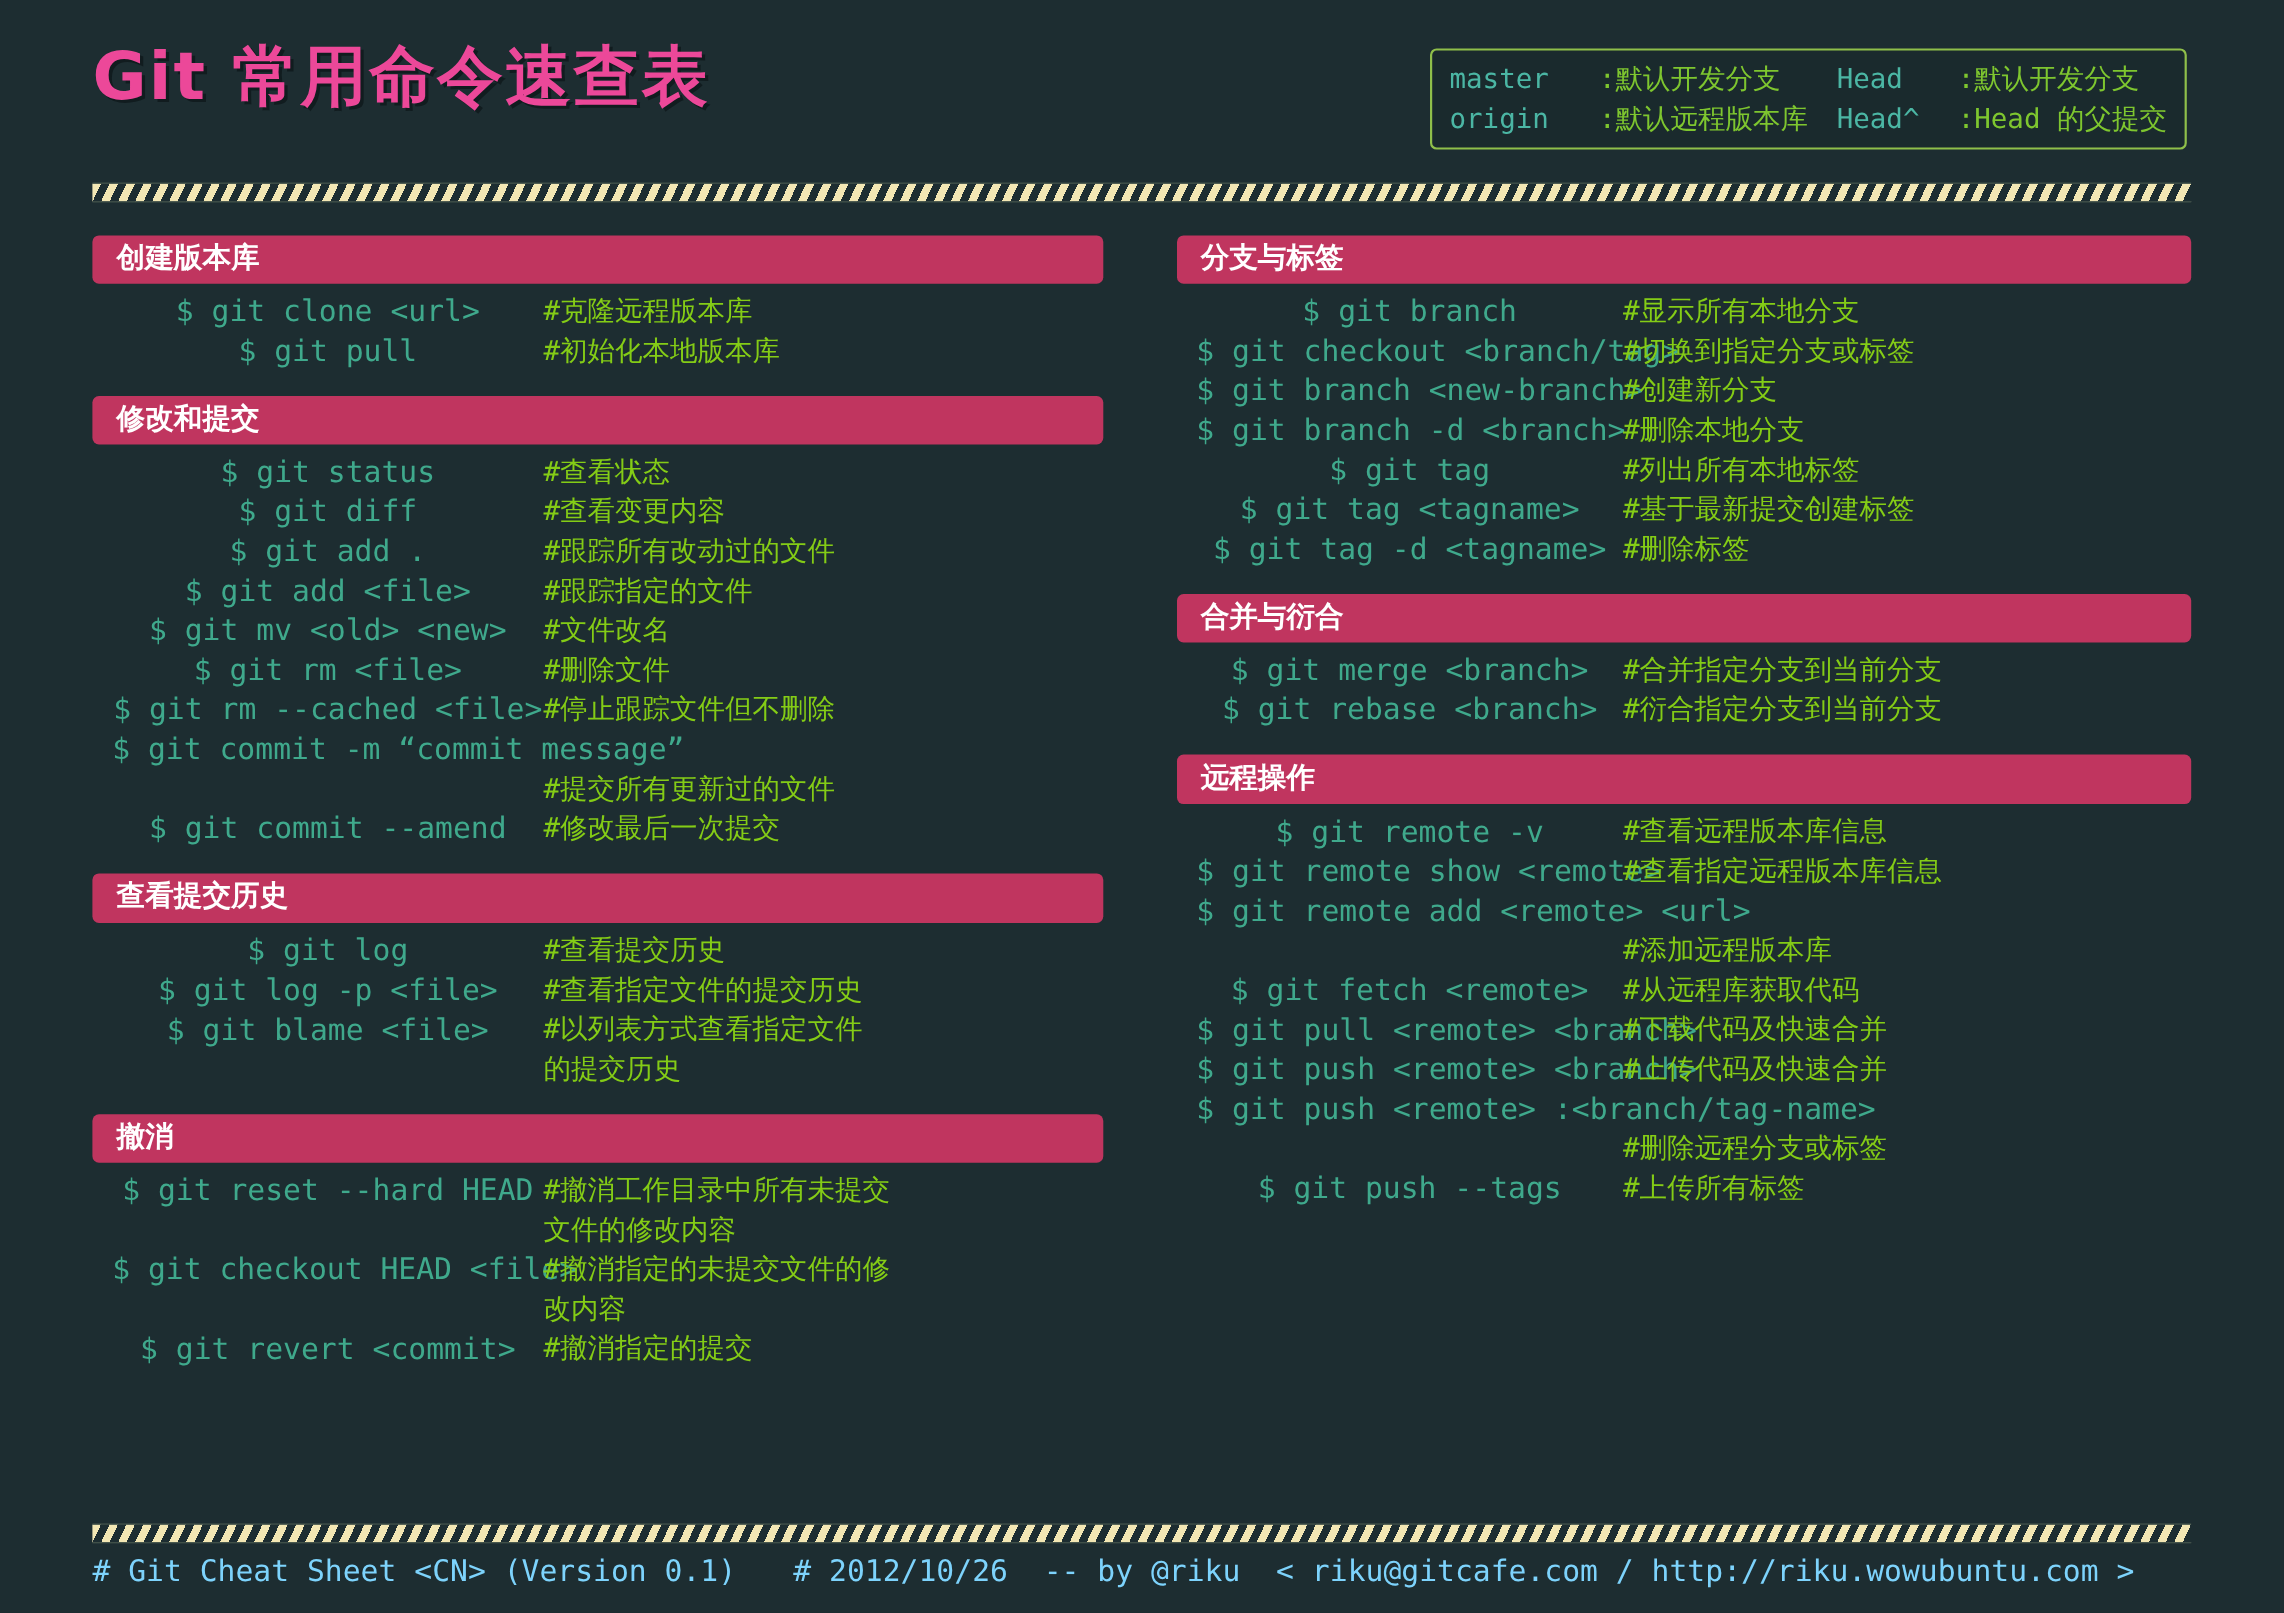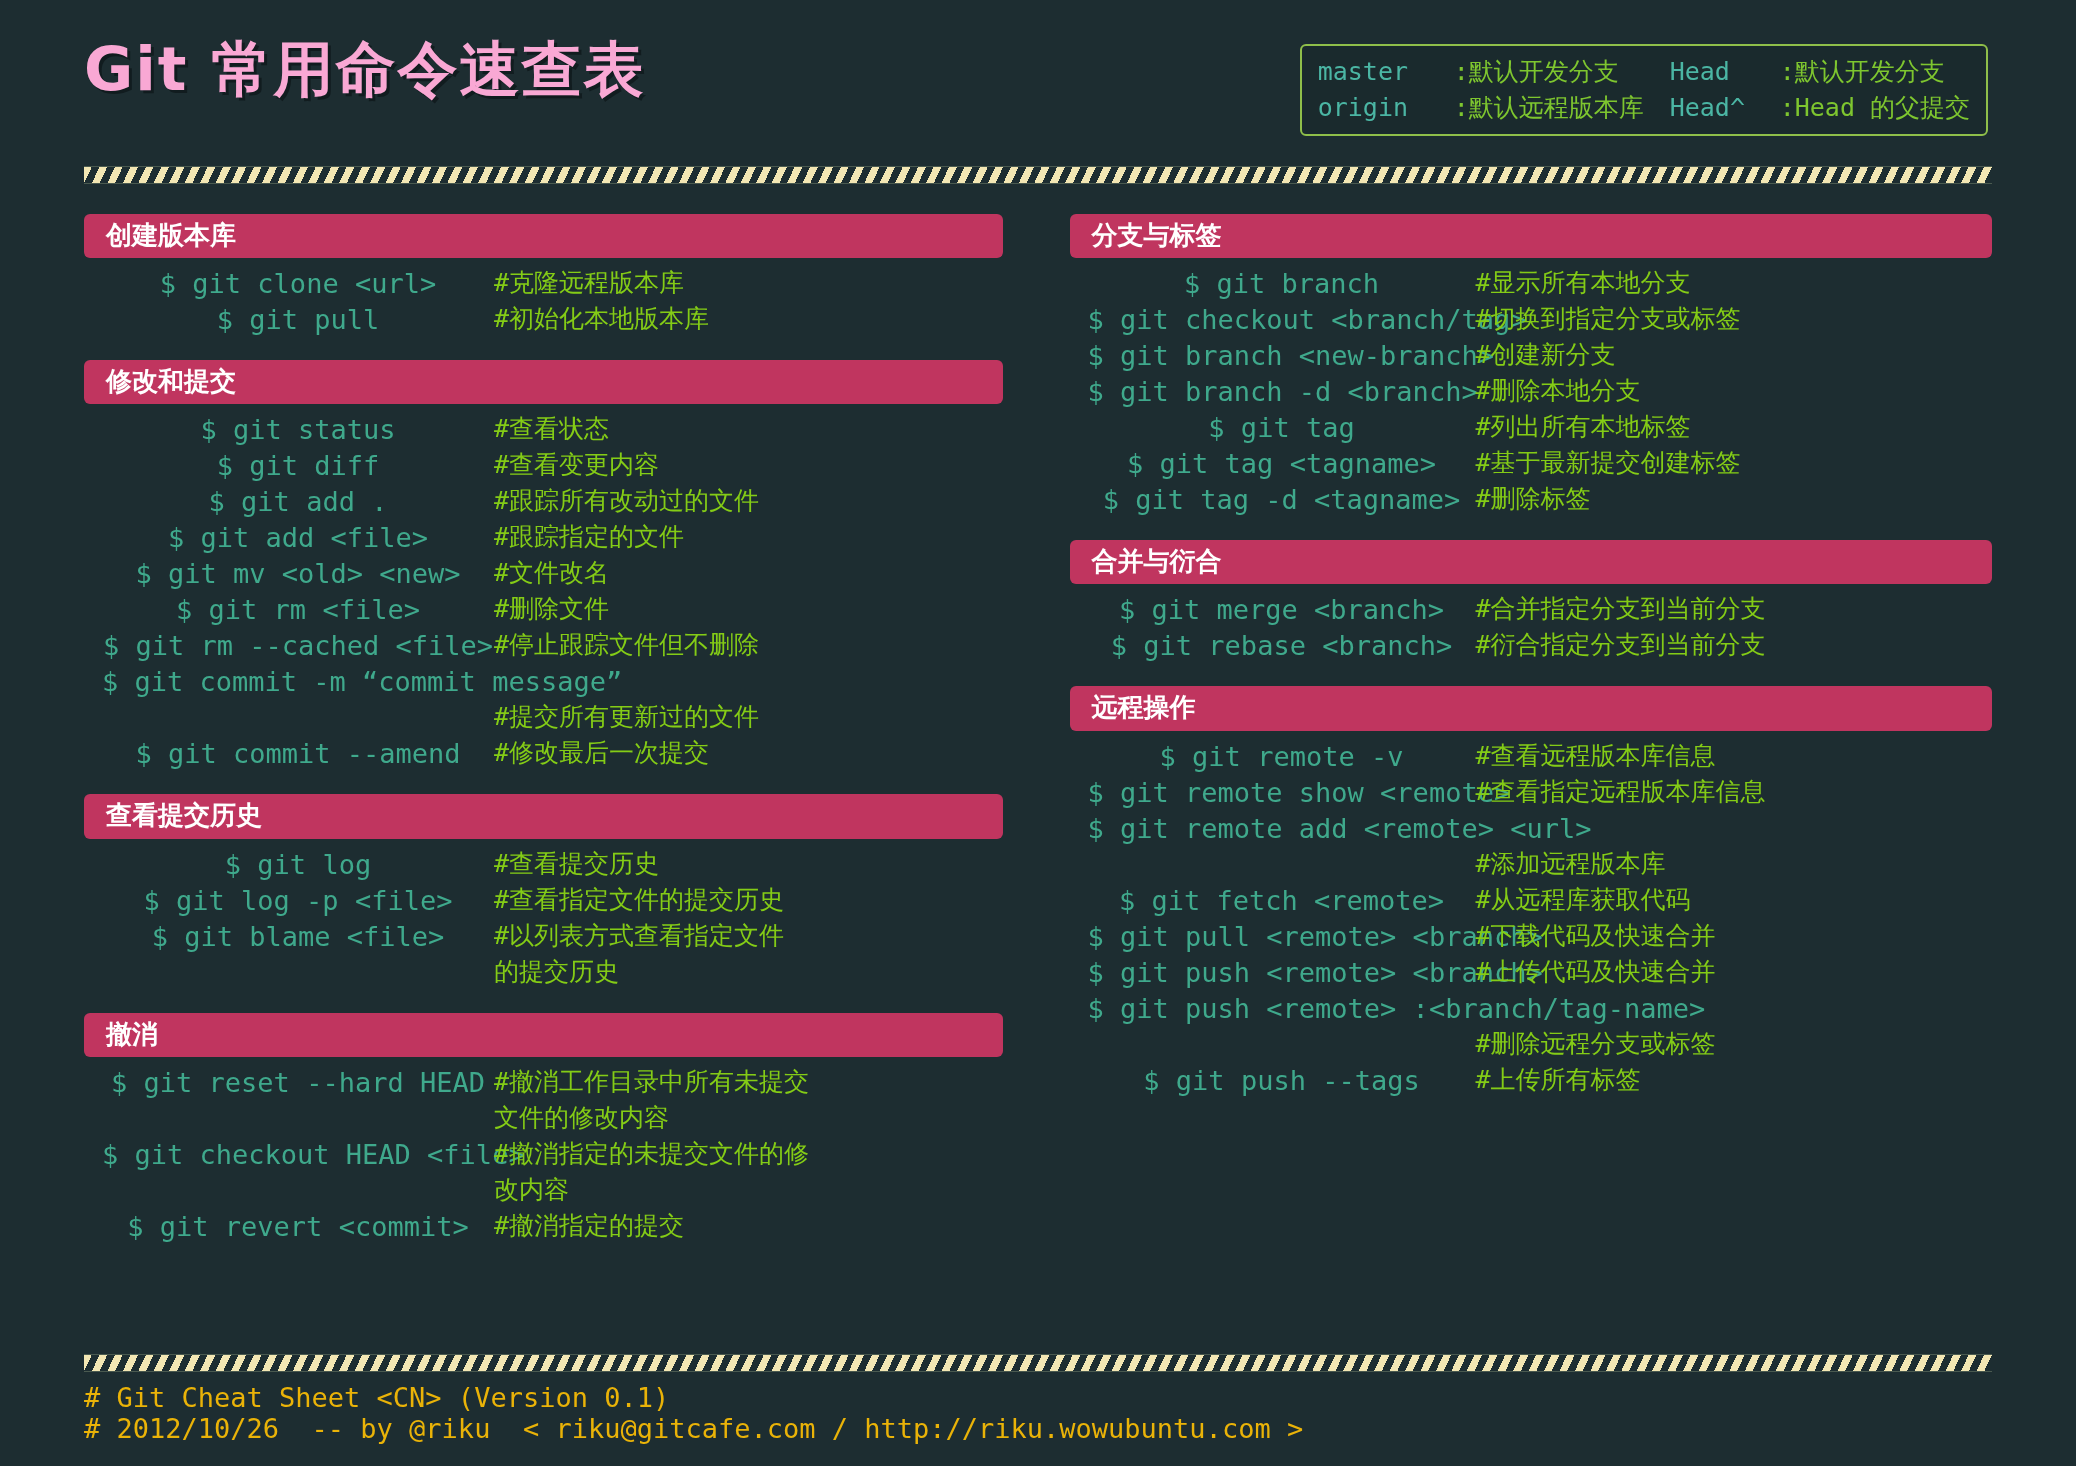--- a/index.html
+++ b/index.html
@@ -13,21 +13,21 @@
   .page{position:relative;width:2076px;height:1466px;box-sizing:border-box;padding:0 70px;}
 
   
   .header{position:relative;height:160px;}
   .title{
     position:absolute;left:14px;top:30px;
     font-family:"DejaVu Sans", sans-serif;
     font-weight:bold;
     font-size:60px;
     letter-spacing:2px;
-    color:#f9a8d4;
+    color:#ec4899;
     text-shadow:3px 3px 0 #111c1f;
     white-space:nowrap;
   }
   .legend{
     position:absolute;right:18px;top:44px;
     border:2px solid #8fbf4a;
     border-radius:6px;
     padding:8px 16px 9px 16px;
     background:#1a2a2d;
   }
@@ -87,25 +87,24 @@
     font-family:"DejaVu Sans Mono", monospace;
     white-space:pre;
   }
 
   
   .footer-wrap{position:absolute;left:70px;right:70px;bottom:22px;}
   .footer{
     display:flex;
     align-items:baseline;
     padding:10px 14px 0 14px;
-    color:#eab308;
+    color:#7dd3fc;
     font-size:27px;
     font-family:"DejaVu Sans Mono", monospace;
     white-space:pre;
-    flex-direction:column;
   }
   .footer .f1{margin-right:52px;}
 </style>
 </head>
 <body>
 
 <div class="page">
 
   <div class="header">
     <div class="title">Git 常用命令速查表</div>

